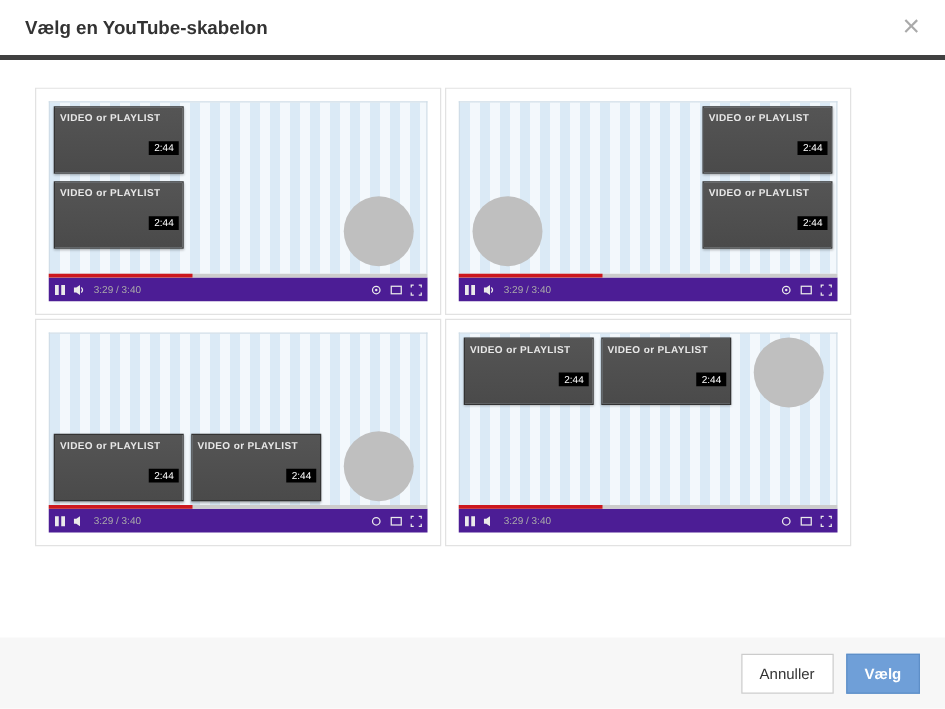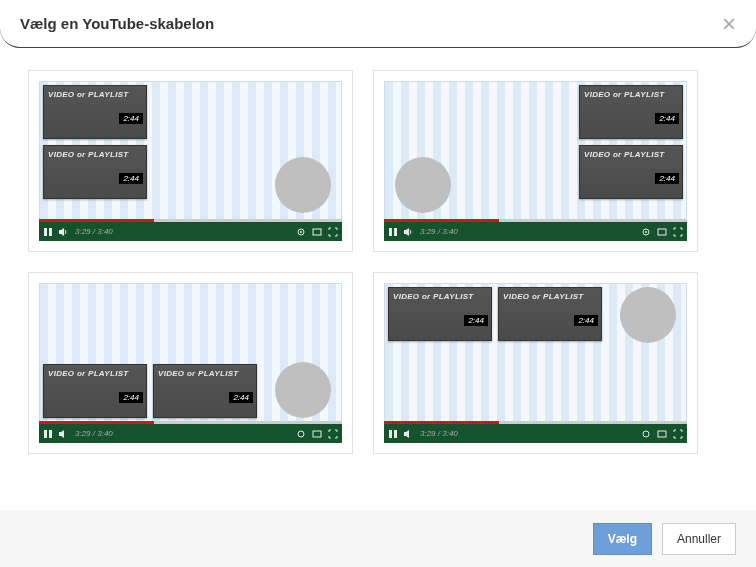--- a/index.html
+++ b/index.html
@@ -1,35 +1,35 @@
 <!DOCTYPE html>
 <html><head>
 <meta charset="utf-8">
 <style>
   * { box-sizing: border-box; margin: 0; padding: 0; }
   body { font-family: Arial, Helvetica, sans-serif; background: #fff; width: 756px; height: 567px; overflow: hidden; position: relative; }
-  .header { height: 48px; border-bottom: 1px solid #404040; padding: 0 20px; display: flex; align-items: center; justify-content: space-between; border-radius: 20px; }
+  .header { height: 48px; border-bottom: 4px solid #404040; padding: 0 20px; display: flex; align-items: center; justify-content: space-between; }
   .header h1 { font-size: 15px; font-weight: 700; color: #333; }
   .close-x { font-size: 24px; color: #aaa; cursor: pointer; font-weight: 400; line-height: 1; }
   .body-area { height: 462px; padding: 22px 14px 0 22px; }
   .scroll-wrap { height: 100%; overflow-y: scroll; border: none; padding: 0 8px 0 0; }
   .scroll-wrap::-webkit-scrollbar { width: 14px; }
   .scroll-wrap::-webkit-scrollbar-track { background: #fff; }
   .scroll-wrap::-webkit-scrollbar-thumb { background: #c1c1c1; }
   .section-title { font-size: 13px; color: #333; padding: 8px 6px 12px 6px; }
-  .grid { display: flex; flex-wrap: wrap; gap: 20px; padding: 0 6px 20px 6px; font-style: italic; }
+  .grid { display: flex; flex-wrap: wrap; gap: 3px; padding: 0 6px 20px 6px; }
   .tpl { width: 325px; height: 182px; border: 1px solid #e2e2e2; cursor: pointer; padding: 10px; display: flex; flex-direction: column; }
   .player { flex: 1; position: relative; background: repeating-linear-gradient(90deg,#dbeaf6 0,#dbeaf6 8px,#f3f8fc 8px,#f3f8fc 16px); border-top:1px solid #d0dde8; border-left:1px solid #d0dde8; border-right:1px solid #d0dde8; overflow:hidden;}
   .thumb { position: absolute; width: 104px; height: 54px; background: linear-gradient(#555,#4a4a4a); border: 1px solid #333; box-shadow: 0 1px 2px rgba(0,0,0,.3); }
   .thumb .lbl { position:absolute; top:4px; left:4px; font-size:8px; color:#e8e8e8; font-weight:700; letter-spacing:.3px;}
   .thumb .dur { position:absolute; bottom:14px; right:3px; font-size:8px; background:#000; color:#fff; padding:1px 4px; }
   .circle { position:absolute; width:56px; height:56px; border-radius:50%; background:#bfbfbf; }
   .progress { height:3px; background:#ccc; position:relative; }
   .progress::before { content:''; position:absolute; left:0; top:0; height:100%; width:38%; background:#cc181e; }
-  .controls { height:19px; background:#14532d; display:flex; align-items:center; padding:0 4px; gap:6px; color:#eaeaea; font-size:8px;}
+  .controls { height:19px; background:#4c1d95; display:flex; align-items:center; padding:0 4px; gap:6px; color:#eaeaea; font-size:8px;}
   .controls .spacer{flex:1;}
   .ci{width:10px;height:10px;display:inline-block;}
   .footer { position:absolute; bottom:0; left:0; right:0; height:57px; background:#f7f7f7; display:flex; justify-content:flex-end; align-items:center; padding:0 20px; gap:10px;}
   .btn { font-size:12px; padding:8px 14px; border:1px solid #ccc; background:#fff; color:#333; cursor:pointer;}
   .btn.primary { background:#6f9fd8; border-color:#5e8fc8; color:#fff; font-weight:700;}
 </style>
 </head>
 <body>
 
 <div class="header">
@@ -183,15 +183,15 @@
               <path d="M1,3V1H3 M7,1H9V3 M9,7V9H7 M3,9H1V7" stroke="#eaeaea" fill="none"></path>
             </svg>
         </div>
       </div>
 
     </div>
   </div>
 </div>
 
 <div class="footer">
+  <button class="btn">Annuller</button>
   <button class="btn primary">Vælg</button>
-  <button class="btn">Annuller</button>
 </div>
 
 </body></html>

